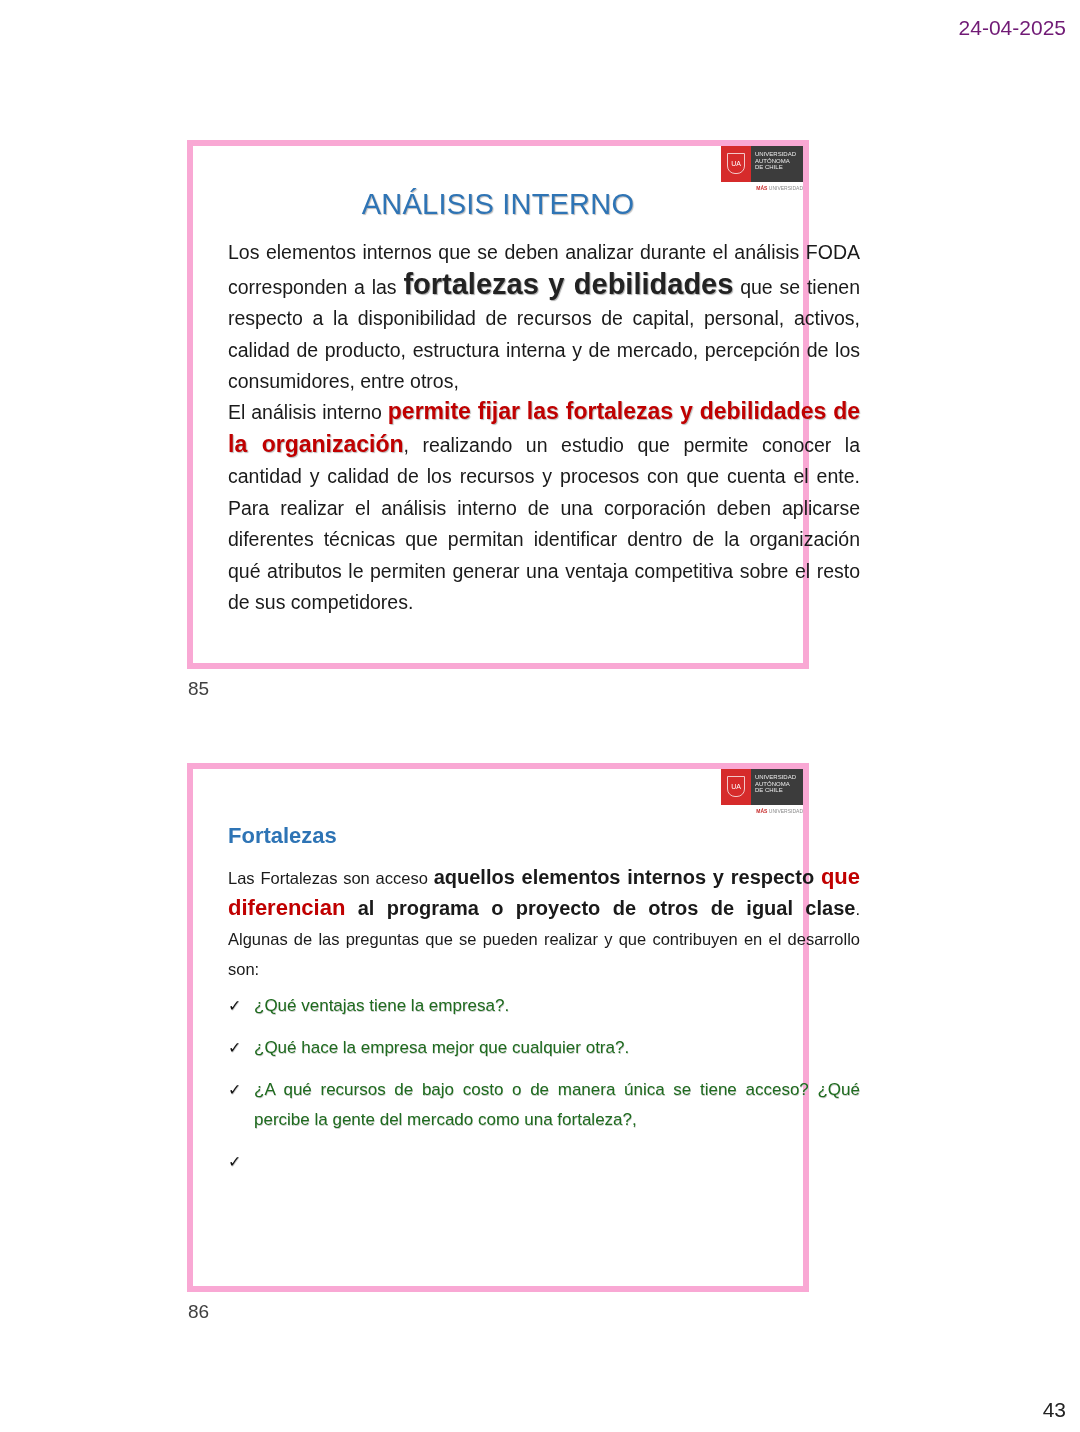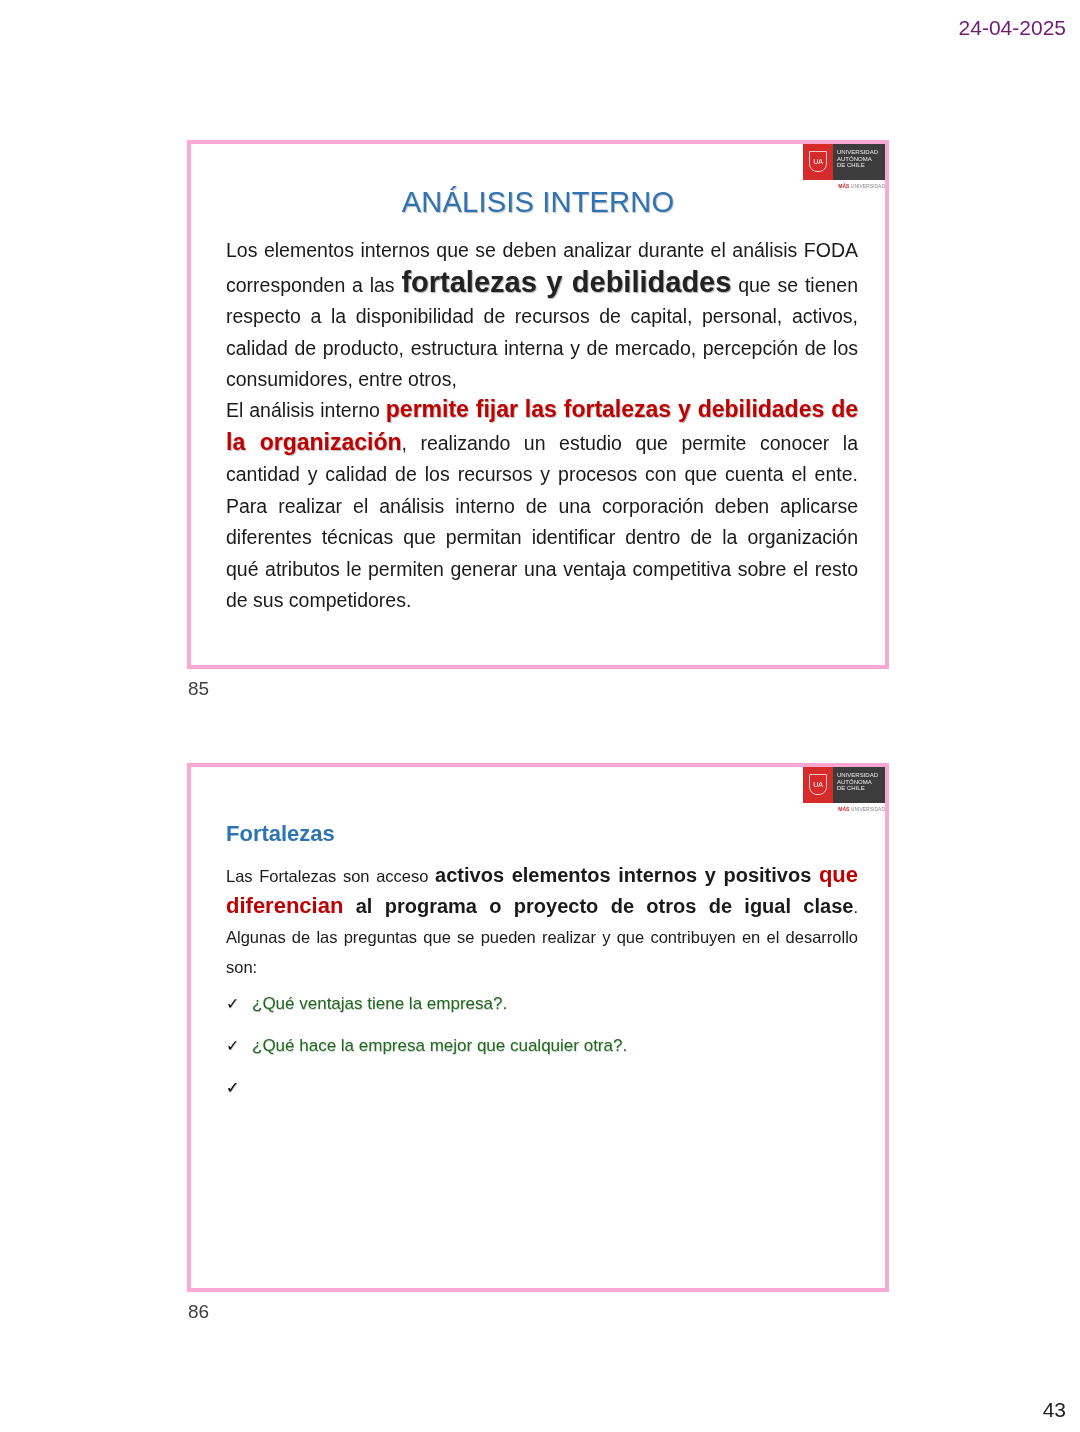--- a/index.html
+++ b/index.html
@@ -1,19 +1,19 @@
 <!DOCTYPE html>
 <html><head>
 <meta charset="utf-8">
 <style>
   html, body { margin:0; padding:0; background:#fff; }
   body { width:1080px; height:1432px; position:relative; overflow:hidden; font-family:"Liberation Sans", sans-serif; color:#1a1a1a; }
   .date { position:absolute; top:16px; right:14px; font-size:21px; color:#701a75; }
   .pagenum { position:absolute; bottom:10px; right:14px; font-size:21px; color:#222; }
-  .slide { position:absolute; left:187px; width:702px; border:4px solid #f9a8d4; background:#fff; box-sizing:border-box; }
+  .slide { position:absolute; left:187px; width:622px; border:6px solid #f9a8d4; background:#fff; box-sizing:border-box; }
   .slide1 { top:140px; height:529px; }
   .slide2 { top:763px; height:529px;padding-left:12px; }
   .slidenum { position:absolute; left:188px; font-size:19px; color:#404040; }
   .logo { position:absolute; top:0; right:0; width:82px; height:48px; }
   .logo .red { position:absolute; left:0; top:0; width:30px; height:36px; background:#d62b2b; }
   .logo .red .shield { position:absolute; left:6px; top:7px; width:16px; height:19px; border:1px solid #f3c7c7; border-radius:0 0 8px 8px; color:#fff; font-size:7px; text-align:center; line-height:19px; }
   .logo .dark { position:absolute; left:30px; top:0; width:52px; height:36px; background:#3c3c3c; color:#eee; font-size:6px; line-height:6.5px; padding:5px 0 0 4px; box-sizing:border-box; }
   .logo .sub { position:absolute; right:0; top:39px; font-size:5px; color:#888; }
   .logo .sub b { color:#c62828; }
   .title1 { position:absolute; top:42px; left:0; width:100%; text-align:center; font-size:29px; color:#2e74b5; letter-spacing:0.2px; text-shadow:1px 1px 1px #bbb; }
@@ -59,23 +59,23 @@
         <div class="shield">UA</div>
       </div>
     <div class="dark">
       <div>UNIVERSIDAD</div>
       <div>AUTÓNOMA</div>
       <div>DE CHILE</div>
     </div>
     <div class="sub"><b>MÁS</b><span> UNIVERSIDAD</span></div>
   </div>
   <div class="title2">Fortalezas</div>
-  <div class="body p3"><span>Las Fortalezas son acceso </span><span class="bold2">activos elementos internos y positivos </span><span class="red2">que diferencian</span><span class="bold2"> al programa o proyecto de otros de igual clase</span><span>. Algunas de las preguntas que se pueden realizar y que contribuyen en el desarrollo  son:</span></div>
+  <div class="body p3"><span>Las Fortalezas son acceso </span><span class="bold2">aquellos elementos internos y respecto </span><span class="red2">que diferencian</span><span class="bold2"> al programa o proyecto de otros de igual clase</span><span>. Algunas de las preguntas que se pueden realizar y que contribuyen en el desarrollo  son:</span></div>
   <ul class="checks">
     <li><span class="ck">✓</span><span>¿Qué ventajas tiene la empresa?.</span></li>
     <li><span class="ck">✓</span><span>¿Qué hace la empresa mejor que cualquier otra?.</span></li>
-    <li><span class="ck">✓</span></li>
+    <li><span class="ck">✓</span><span>¿A qué recursos de bajo costo o de manera única se tiene acceso? ¿Qué percibe la gente del mercado como una fortaleza?,</span></li>
     <li><span class="ck">✓</span></li>
   </ul>
 </div>
 <div class="slidenum" style="top:1301px">86</div>
 
 <div class="pagenum">43</div>
 
 </body></html>

